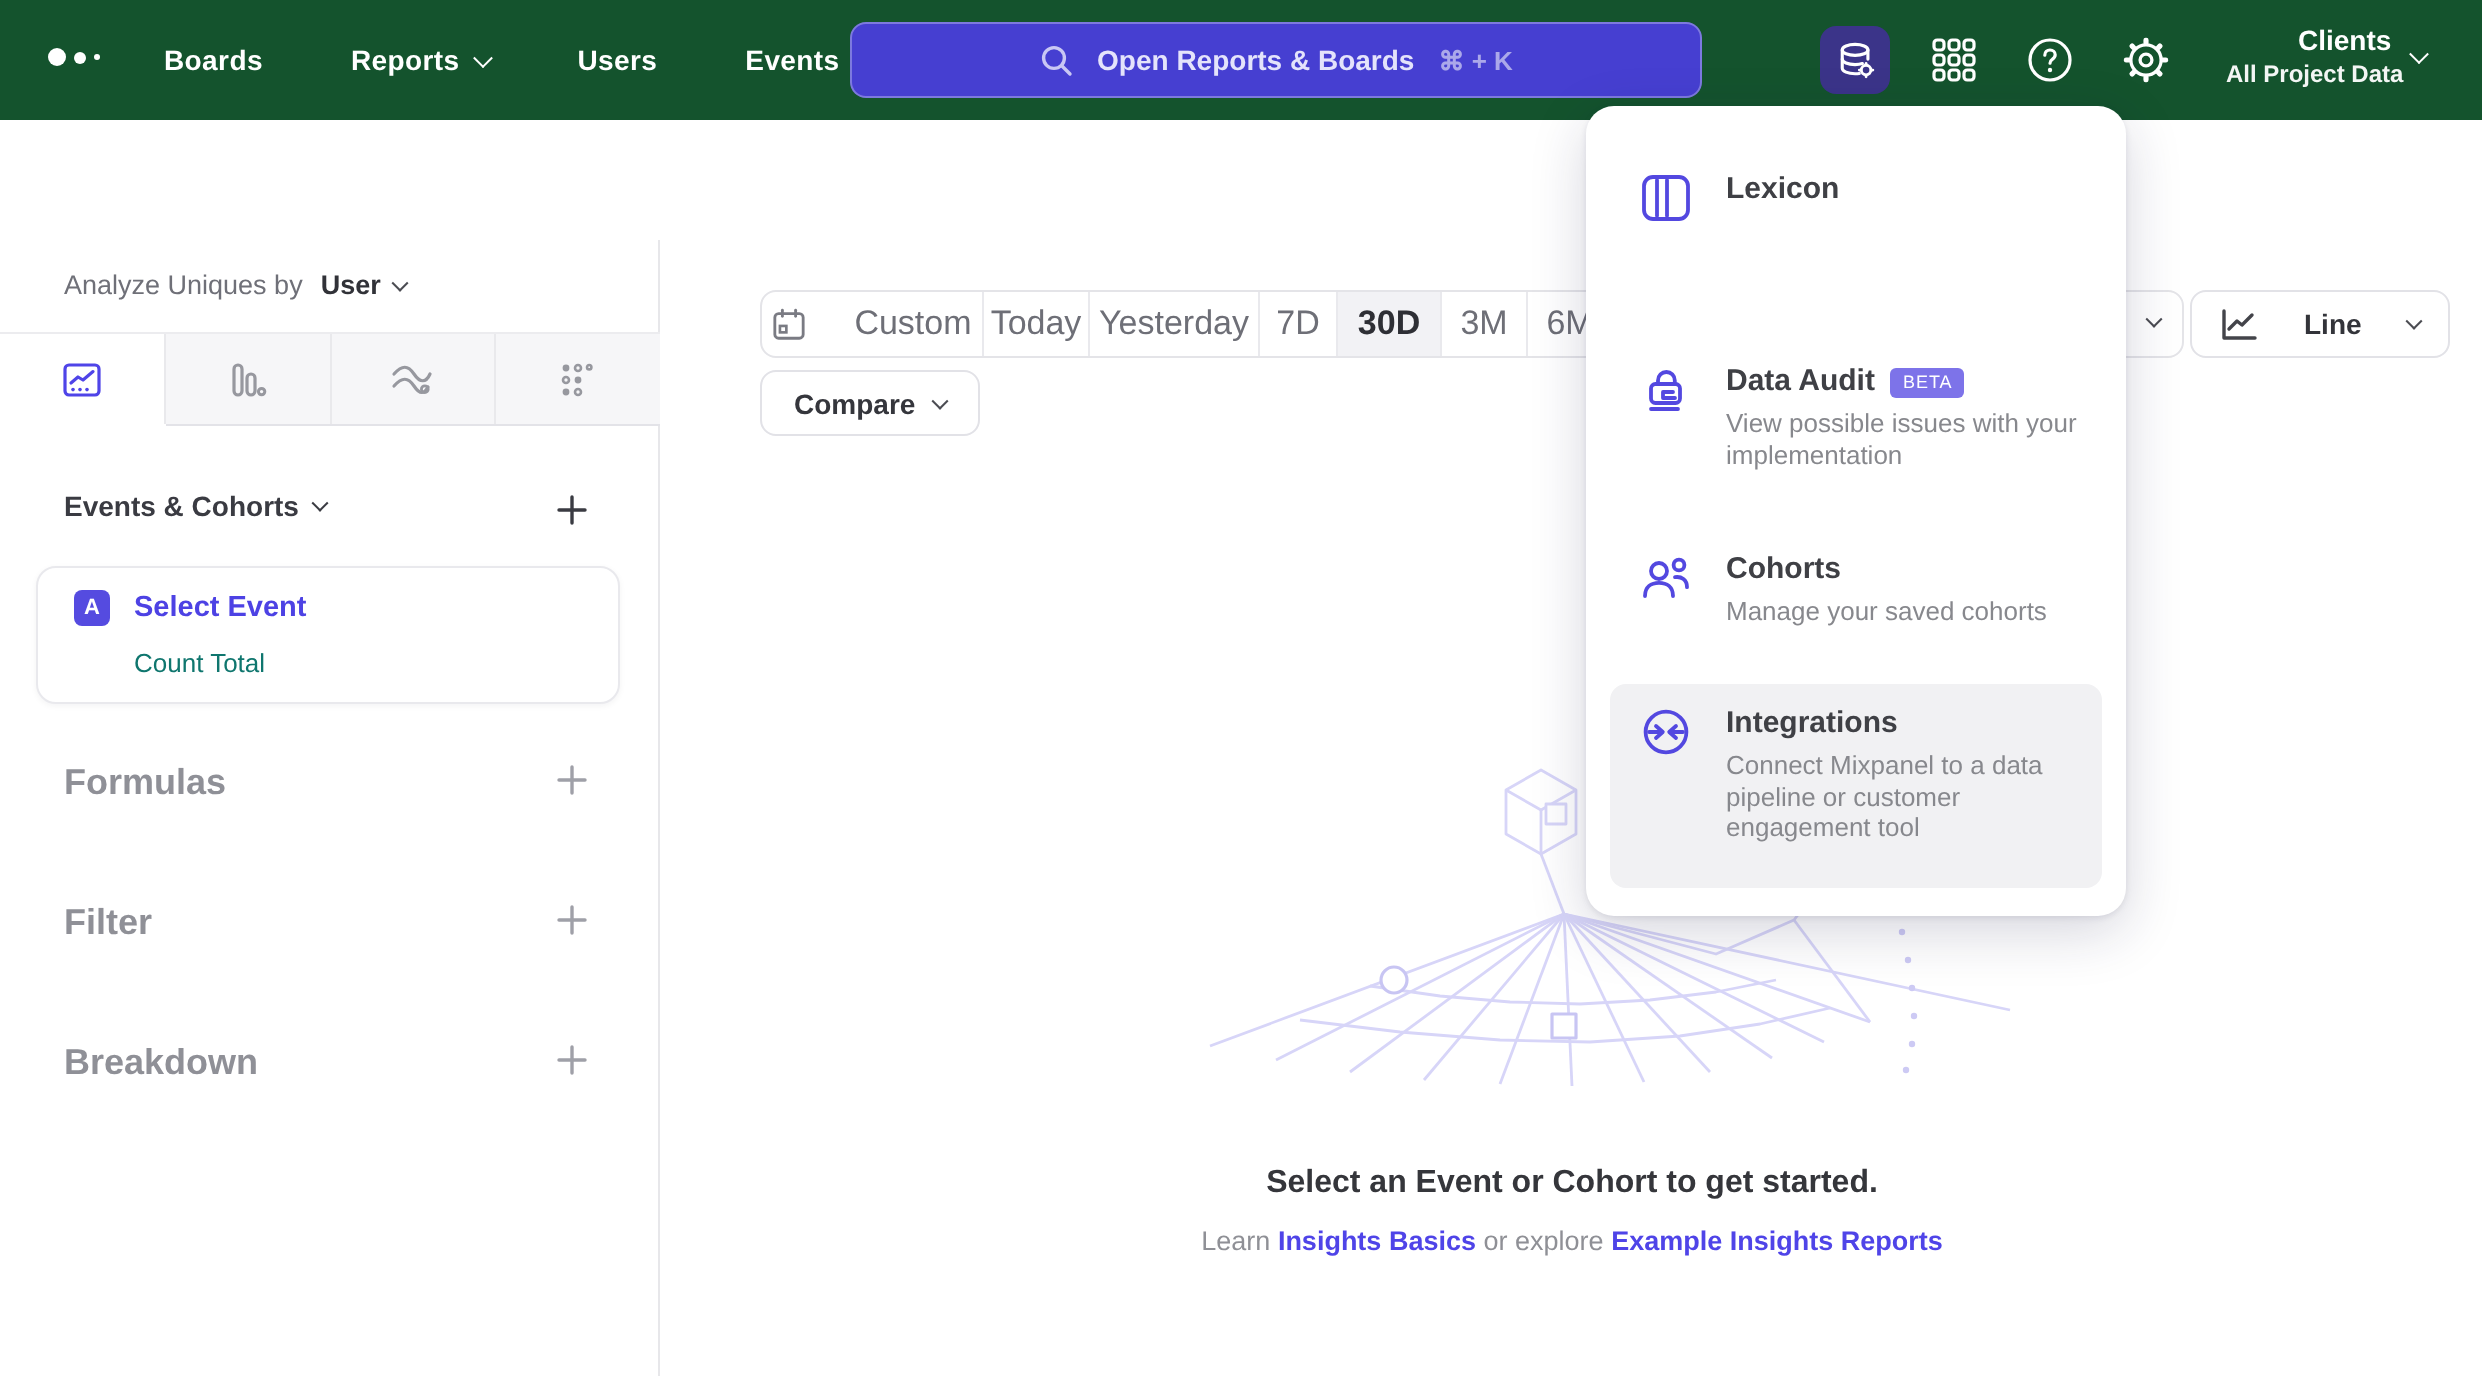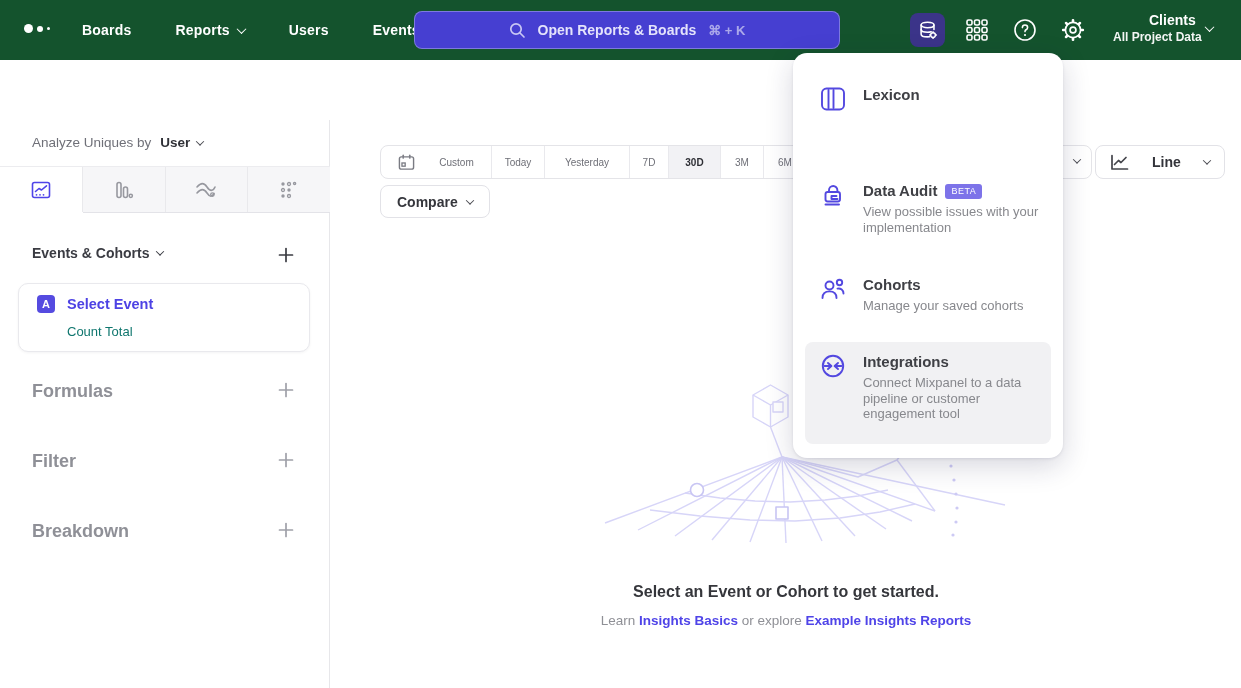--- a/index.html
+++ b/index.html
@@ -11,21 +11,21 @@
   .topnav { position:absolute; left:0; top:0; width:1241px; height:60px; background:#14532d; z-index:10; }
   .logo { position:absolute; left:24px; top:24px; display:flex; align-items:center; gap:4px; }
   .logo .d1 { width:9px; height:9px; border-radius:50%; background:#fff; }
   .logo .d2 { width:6px; height:6px; border-radius:50%; background:#fff; }
   .logo .d3 { width:3px; height:3px; border-radius:50%; background:#fff; }
   .navlinks { position:absolute; left:82px; top:0; height:60px; display:flex; align-items:center; gap:44px; }
   .navlink { color:#ffffff; font-size:14px; font-weight:700; letter-spacing:.2px; display:flex; align-items:center; gap:8px; cursor:pointer; }
   .chev { width:7px; height:7px; border-right:1.6px solid currentColor; border-bottom:1.6px solid currentColor; transform:rotate(45deg) translate(-1px,-1px); display:inline-block; }
   .chev.small { width:6px; height:6px; }
 
-  .searchbar { position:absolute; left:414px; top:11px; width:426px; height:38px; background:#463fd1; border:1px solid rgba(255,255,255,.30); border-radius:8px; display:flex; align-items:center; justify-content:center; gap:12px; cursor:text; }
+  .searchbar { position:absolute; left:425px; top:11px; width:426px; height:38px; background:#463fd1; border:1px solid rgba(255,255,255,.30); border-radius:8px; display:flex; align-items:center; justify-content:center; gap:12px; cursor:text; }
   .search-label { color:#e4e3fb; font-size:14px; font-weight:600; }
   .search-short { color:rgba(255,255,255,.55); font-size:13px; font-weight:600; }
 
   .tool-btn-active { position:absolute; left:910px; top:13px; width:35px; height:34px; background:#3b3489; border-radius:8px; display:flex; align-items:center; justify-content:center; cursor:pointer; }
   .nav-icon { position:absolute; top:18px; cursor:pointer; }
   .clients { position:absolute; left:1113px; top:11px; color:#fff; cursor:pointer; }
   .clients .org { font-size:14px; font-weight:700; line-height:18px;margin-left:36px; }
   .clients .proj { font-size:12px; font-weight:700; opacity:.95; line-height:16px; }
   .clients-chev { position:absolute; left:1206px; top:25px; color:#fff; }
 
@@ -50,21 +50,21 @@
   .section-muted { position:absolute; left:32px; font-size:18px; font-weight:700; color:#8f9097; }
   .plus-btn { position:absolute; left:278px; width:16px; height:16px; cursor:pointer; }
   .event-card { position:absolute; left:18px; top:163px; width:292px; height:69px; background:#fff; border:1px solid #e9e9ed; border-radius:10px; box-shadow:0 1px 3px rgba(20,20,40,.05); cursor:pointer; }
   .event-badge { position:absolute; left:18px; top:11px; width:18px; height:18px; background:#554be0; border-radius:4px; color:#fff; font-size:11px; font-weight:700; display:flex; align-items:center; justify-content:center; }
   .event-title { position:absolute; left:48px; top:12px; font-size:14.5px; font-weight:700; color:#4d42e4; }
   .event-metric { position:absolute; left:48px; top:40px; font-size:13px; color:#0f766e; }
 
   
   .main { position:absolute; left:331px; top:120px; width:910px; height:568px; background:#fff; }
   .daterange { position:absolute; left:49px; top:25px; width:712px; height:34px; display:flex; background:#fff; border:1px solid #e4e4e8; border-radius:8px; overflow:hidden; }
-  .seg { display:flex; align-items:center; justify-content:center; gap:24px; font-size:10px; color:#6e6f77; border-left:1px solid #e9e9ed; cursor:pointer; white-space:nowrap; }
+  .seg { display:flex; align-items:center; justify-content:center; gap:24px; font-size:17px; color:#6e6f77; border-left:1px solid #e9e9ed; cursor:pointer; white-space:nowrap; }
   .seg:first-child { border-left:none; }
   .seg.selected { background:#f2f2f5; color:#2e2f35; font-weight:700; }
   .seg.spacer { flex:1; cursor:default; }
   .compare-btn { position:absolute; left:49px; top:65px; height:33px; padding:0 16px; display:flex; align-items:center; gap:9px; background:#fff; border:1px solid #e2e2e7; border-radius:8px; font-size:14px; font-weight:600; color:#35363c; cursor:pointer; }
   .line-btn { position:absolute; left:764px; top:25px; height:34px; padding:0 14px; display:flex; align-items:center; gap:23px; background:#fff; border:1px solid #e2e2e7; border-radius:8px; font-size:14px; font-weight:700; color:#33343a; cursor:pointer; }
 
   .empty-heading { position:absolute; left:0; top:463px; width:910px; text-align:center; font-size:16px; font-weight:700; color:#35363b; }
   .empty-links { position:absolute; left:0; top:493px; width:910px; text-align:center; font-size:13.5px; color:#8f9096; }
   .empty-links a { color:#4f44e8; font-weight:700; text-decoration:none; cursor:pointer; }
   .illus { position:absolute; left:259px; top:235px; }

